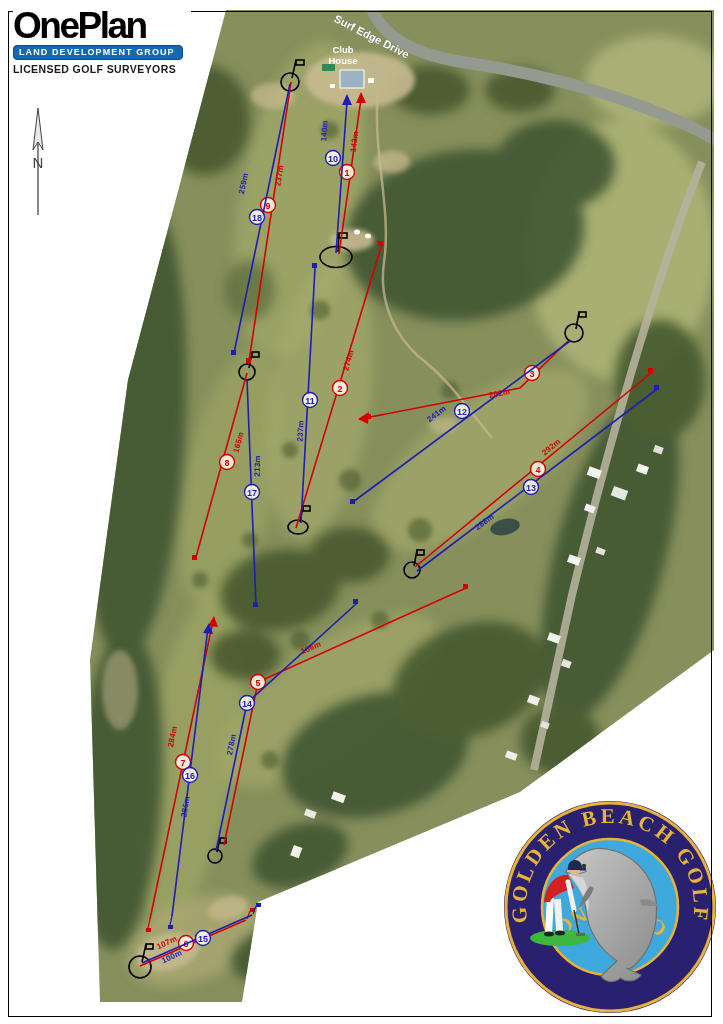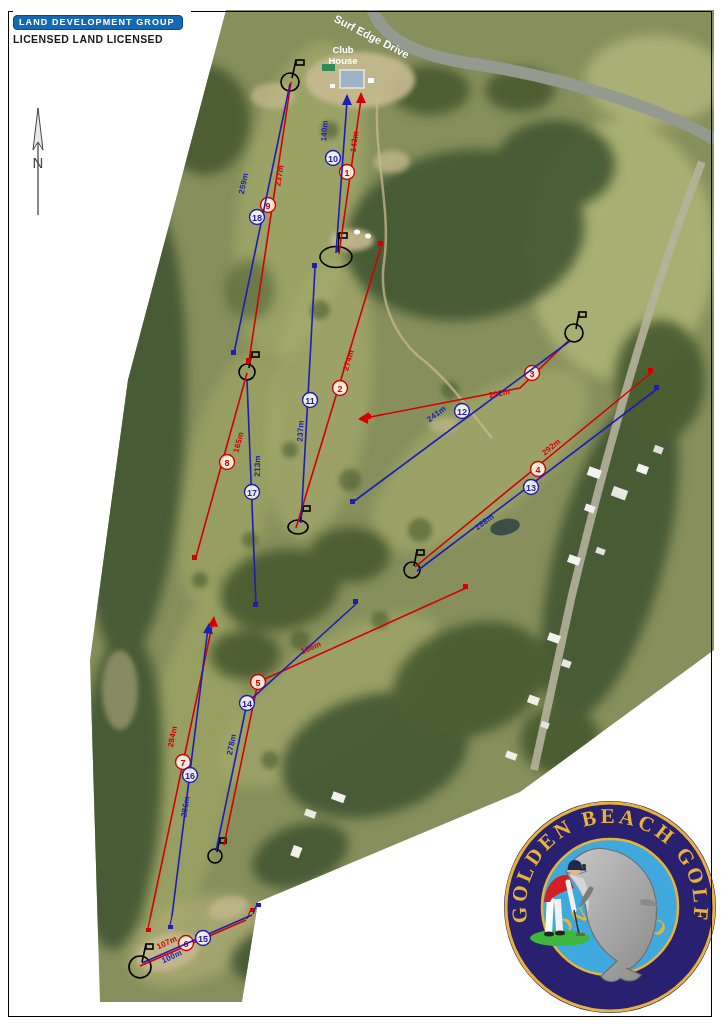--- a/index.html
+++ b/index.html
@@ -377,17 +377,18 @@
       <line x1="568" y1="882" x2="574" y2="910" stroke="#f0f0f0" stroke-width="5" stroke-linecap="round"></line>
       <line x1="574" y1="910" x2="579" y2="934" stroke="#333" stroke-width="1.5"></line>
       <rect x="576" y="933" width="9" height="3" fill="#666"></rect>
     </g>
   </g>
 </svg>
 
 <div class="frame"></div>
 
 <div class="oneplan">
+  <div class="op-name">OnePlan</div>
   <div class="op-bar">LAND DEVELOPMENT GROUP</div>
-  <div class="op-sub">LICENSED LAND LICENSED</div>
+  <div class="op-sub">LICENSED GOLF SURVEYORS</div>
 </div>
 
 </div>
 
 </body></html>

